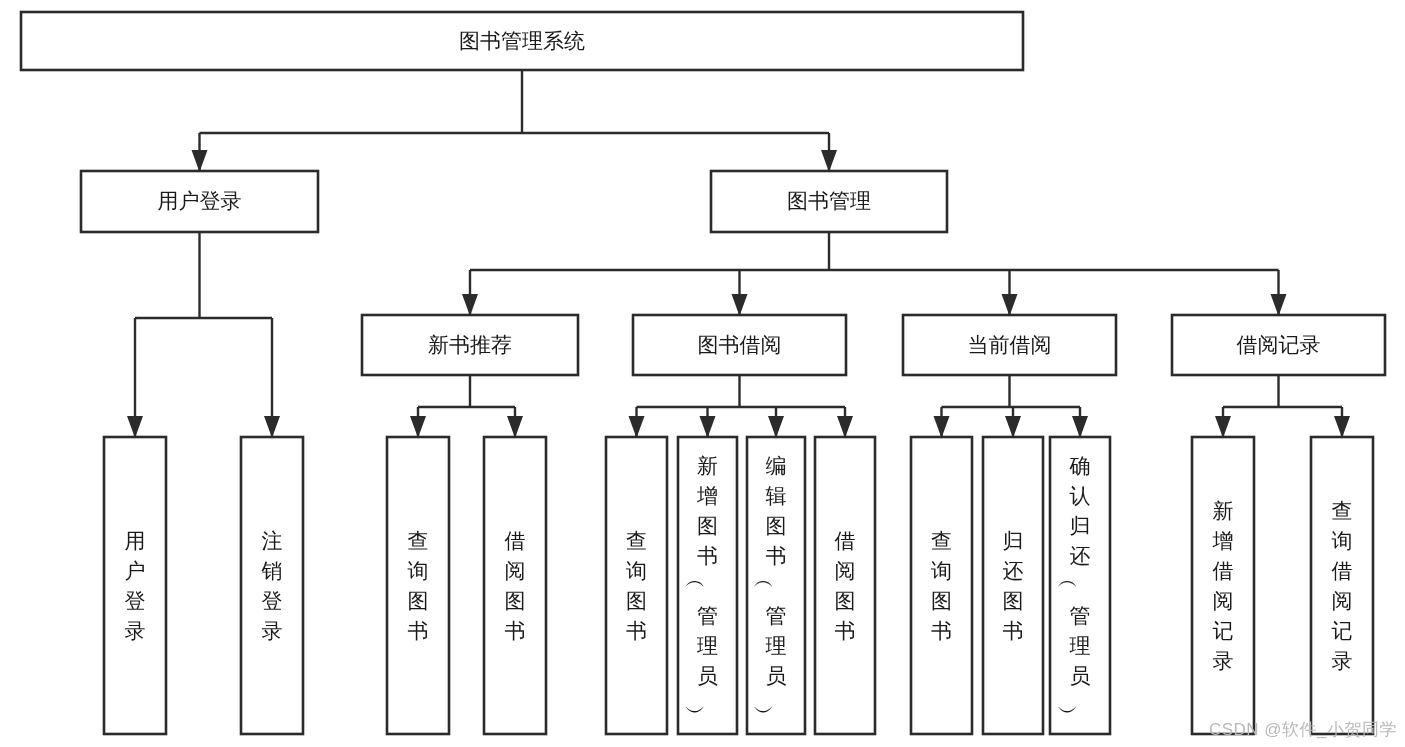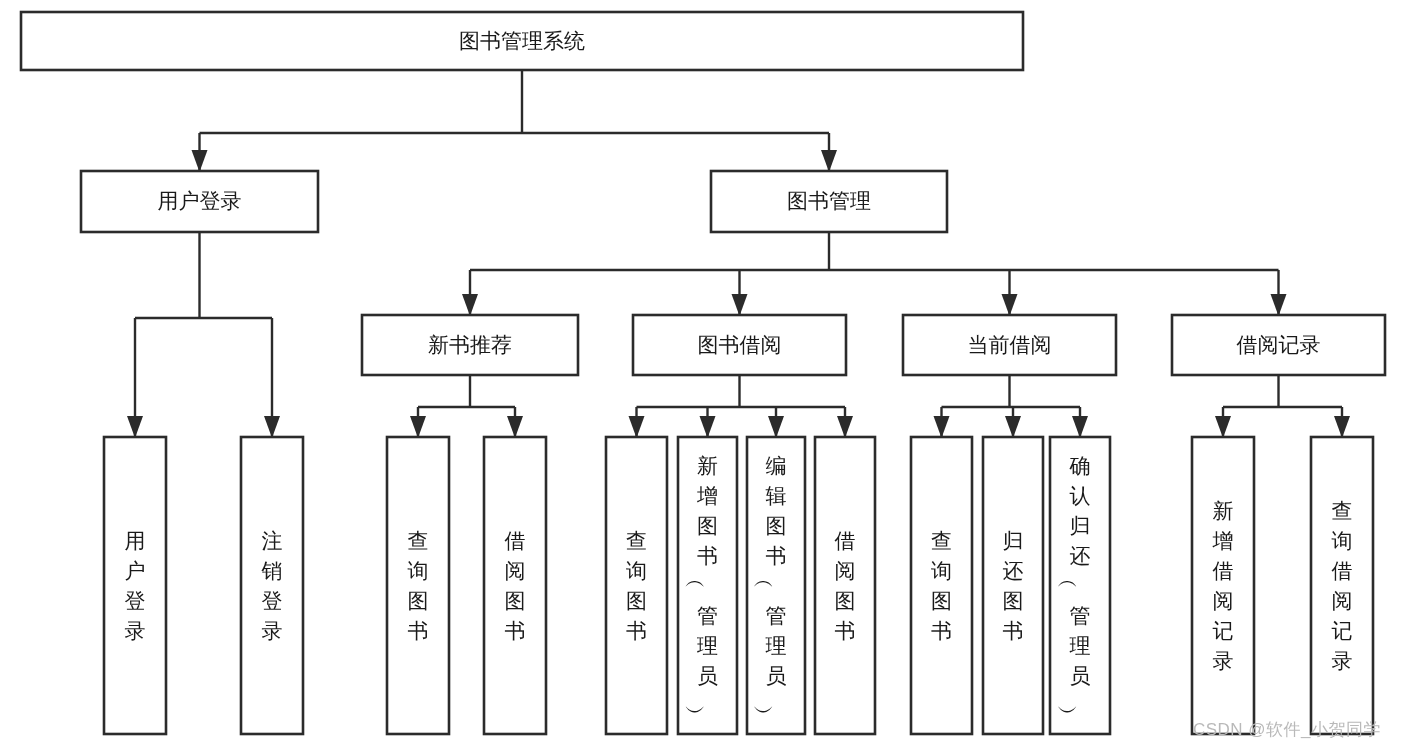--- a/index.html
+++ b/index.html
@@ -47,21 +47,21 @@
     dominant-baseline: middle;
   }
   .node-label-v {
     font-family: "Liberation Sans", "DejaVu Sans", sans-serif;
     font-size: 21px;
     fill: #1a1a1a;
     text-anchor: middle;
   }
   .watermark {
     position: absolute;
-    right: 24px;
+    right: 8px;
     bottom: 6px;
     font-family: "Liberation Sans", "DejaVu Sans", sans-serif;
     font-size: 17px;
     color: #b9b9b9;
     letter-spacing: 0.5px;
     white-space: nowrap;
     pointer-events: none;
   }
 </style>
 </head>

